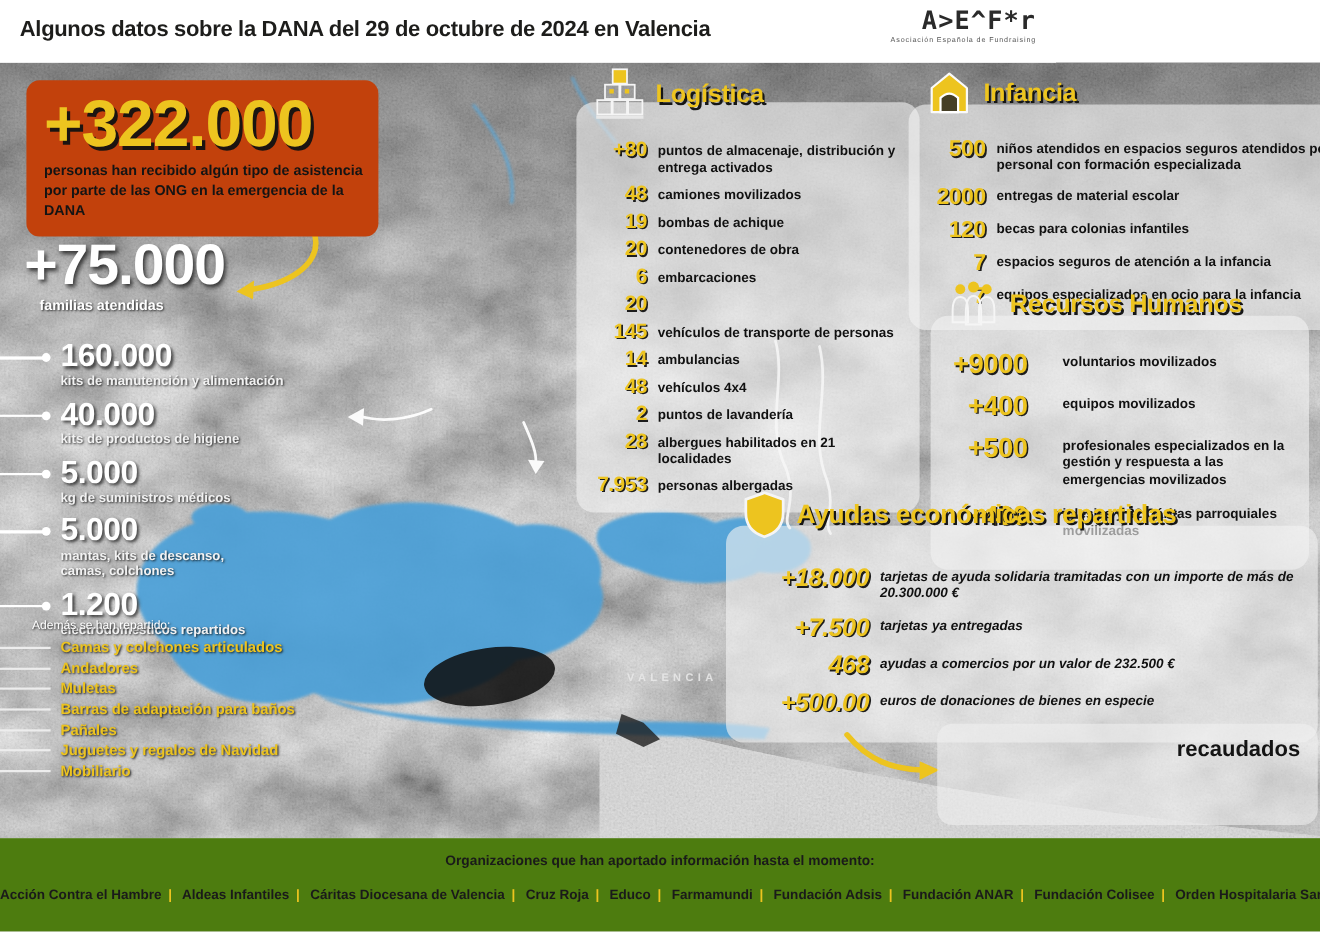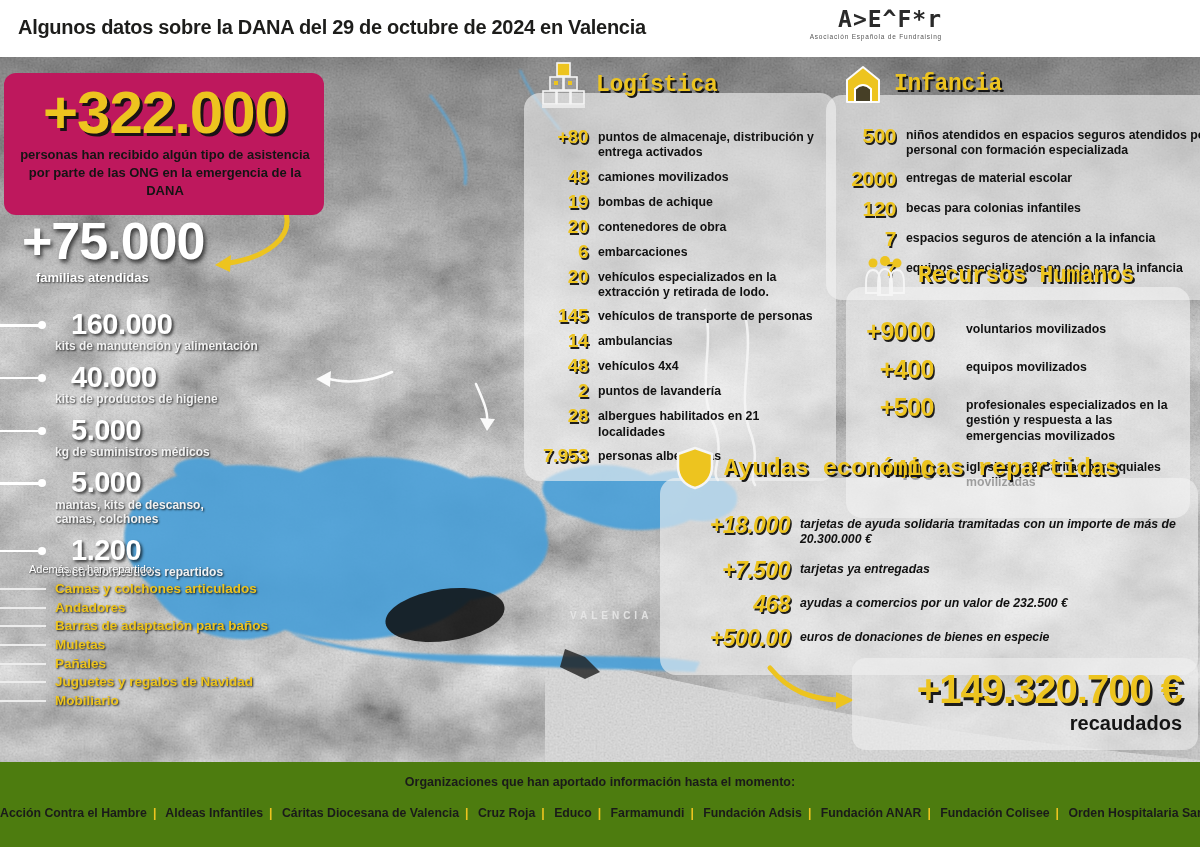--- a/index.html
+++ b/index.html
@@ -14,47 +14,47 @@
   .logo-sub { font-size:6.5px; color:#555; letter-spacing:0.8px; margin-top:1px; }
 
   
   .map { position:absolute; top:57px; left:0; width:1200px; height:705px; background:#4c4c4c; overflow:hidden; }
   .map-bg { position:absolute; top:0; left:0; }
 
   
   .ynum { color:#EDC41F; font-weight:800; text-shadow:2px 2px 0 rgba(18,18,18,0.95); letter-spacing:-0.5px; }
 
   
-  .hero-box { position:absolute; left:4px; top:16px; width:320px; background:#be185d; border-radius:12px; padding:8px 14px 14px 16px; z-index:3;text-align:center; }
+  .hero-box { position:absolute; left:24px; top:16px; width:320px; background:#c2410c; border-radius:12px; padding:8px 14px 14px 16px; z-index:3; }
   .hero-value { font-size:60px; font-weight:800; color:#EDC41F; text-shadow:3px 3px 0 rgba(18,18,18,0.95); letter-spacing:-1px; line-height:1.05; }
   .hero-desc { font-size:13px; font-weight:700; color:#141414; line-height:1.4; white-space:pre-line; margin-top:2px; }
   .hero-arrow { position:absolute; left:205px; top:148px; z-index:2; }
 
   .families { position:absolute; left:22px; top:158px; z-index:2; }
   .families-value { font-size:52px; font-weight:800; color:#ffffff; text-shadow:2px 3px 4px rgba(0,0,0,0.7); letter-spacing:-1px; line-height:1; }
   .families-label { font-size:13px; font-weight:700; color:#ffffff; text-shadow:1px 1px 2px rgba(0,0,0,0.8); margin-left:14px; margin-top:3px; }
 
   
   .stats { position:absolute; left:0; top:252px; width:270px; z-index:2; }
   .stat-row { position:relative; padding-left:55px; margin-bottom:8px; }
   .stat-row::before { content:""; position:absolute; left:0; top:15px; width:40px; height:2.5px; background:#ffffff; }
   .stat-row::after { content:""; position:absolute; left:38px; top:12px; width:8px; height:8px; border-radius:50%; background:#ffffff; }
-  .stat-value { font-size:29px; font-weight:800; color:#ffffff; text-shadow:2px 2px 3px rgba(0,0,0,0.7); line-height:1.05; letter-spacing:-0.5px;margin-left:16px; }
+  .stat-value { font-size:29px; font-weight:800; color:#ffffff; text-shadow:2px 2px 3px rgba(0,0,0,0.7); line-height:1.05; letter-spacing:-0.5px; }
   .stat-label { font-size:12px; font-weight:600; color:#f2f2f2; text-shadow:1px 1px 2px rgba(0,0,0,0.8); line-height:1.2; white-space:pre-line; }
 
   
   .also { position:absolute; left:0; top:506px; width:320px; z-index:2; }
   .also-title { font-size:11px; font-weight:400; color:#ffffff; text-shadow:1px 1px 2px rgba(0,0,0,0.85); padding-left:29px; margin-bottom:7px; }
   .also-item { position:relative; padding-left:55px; font-size:13.5px; font-weight:700; color:#EDC41F; text-shadow:1px 1px 2px rgba(0,0,0,0.85); margin-bottom:4.5px; line-height:1.05; }
   .also-item::before { content:""; position:absolute; left:0; top:6px; width:46px; height:2px; background:#ededed; }
 
   
   .panel { position:absolute; background:rgba(242,242,242,0.62); border-radius:16px; z-index:2; }
   .panel-head { position:absolute; top:-32px; left:16px; display:flex; align-items:center; gap:10px; }
-  .panel-title { font-size:23px; font-weight:800; color:#EDC41F; text-shadow:2px 2px 0 #161616; letter-spacing:-0.3px;font-family:Liberation Mono, monospace; }
+  .panel-title { font-size:23px; font-weight:800; color:#EDC41F; text-shadow:2px 2px 0 #161616; letter-spacing:-0.3px; }
   .p-row { display:flex; gap:10px; margin-bottom:6px; }
   .p-num { text-align:right; font-weight:800; color:#EDC41F; text-shadow:1.5px 1.5px 0 rgba(18,18,18,0.95); line-height:1; letter-spacing:-0.5px; flex:0 0 auto; }
   .p-lbl { font-size:12.3px; font-weight:700; color:#111; line-height:1.25; padding-top:3px; }
 
   .panel-logistics { left:524px; top:36px; width:312px; padding:34px 10px 10px 6px; }
   .panel-logistics .p-num { width:58px; font-size:19px; }
   .panel-logistics .p-lbl { max-width:230px; }
 
   .panel-infancy { left:826px; top:38px; width:412px; padding:30px 12px 12px 8px; }
   .panel-infancy .p-num { width:62px; font-size:21px; }
@@ -189,23 +189,23 @@
 
     <div class="also">
       <div class="also-title">Además se han repartido:</div>
       <div>
 
           <div class="also-item">Camas y colchones articulados</div>
 
 
           <div class="also-item">Andadores</div>
 
+          <div class="also-item">Muletas</div>
+
           <div class="also-item">Barras de adaptación para baños</div>
-
-          <div class="also-item">Muletas</div>
 
           <div class="also-item">Pañales</div>
 
           <div class="also-item">Juguetes y regalos de Navidad</div>
 
           <div class="also-item">Mobiliario</div>
         </div>
     </div>
 
     <div class="panel panel-logistics">
@@ -247,21 +247,20 @@
             <div class="p-lbl"><span>contenedores de obra</span><b></b><span></span></div>
           </div>
 
           <div class="p-row">
             <div class="p-num ynum">6</div>
             <div class="p-lbl"><span>embarcaciones</span><b></b><span></span></div>
           </div>
 
           <div class="p-row">
             <div class="p-num ynum">20</div>
-            <div class="p-lbl"><span>vehículos especializados en la extracción y retirada de lodo.</span><b></b><span></span></div>
           </div>
 
           <div class="p-row">
             <div class="p-num ynum">145</div>
             <div class="p-lbl"><span>vehículos de transporte de personas</span><b></b><span></span></div>
           </div>
 
           <div class="p-row">
             <div class="p-num ynum">14</div>
             <div class="p-lbl"><span>ambulancias</span><b></b><span></span></div>
@@ -393,21 +392,20 @@
             <div class="p-lbl"><span>euros de donaciones de bienes en especie</span><b></b><span></span></div>
           </div>
         </div>
     </div>
 
     <svg class="raised-arrow" width="100" height="50">
       <path d="M8,6 C28,30 50,37 76,38" stroke="#EDC41F" stroke-width="5" fill="none" stroke-linecap="round"></path>
       <polygon points="92,38 74,30 74,47" fill="#EDC41F"></polygon>
     </svg>
     <div class="raised">
-      <div class="raised-value">+149.320.700 €</div>
       <div class="raised-label">recaudados</div>
     </div>
   </div>
 
   <div class="header">
     <div class="page-title">Algunos datos sobre la DANA del 29 de octubre de 2024 en Valencia</div>
     <div class="logo">
       <div class="logo-text">A&gt;E^F*r</div>
       <div class="logo-sub">Asociación Española de Fundraising</div>
     </div>

